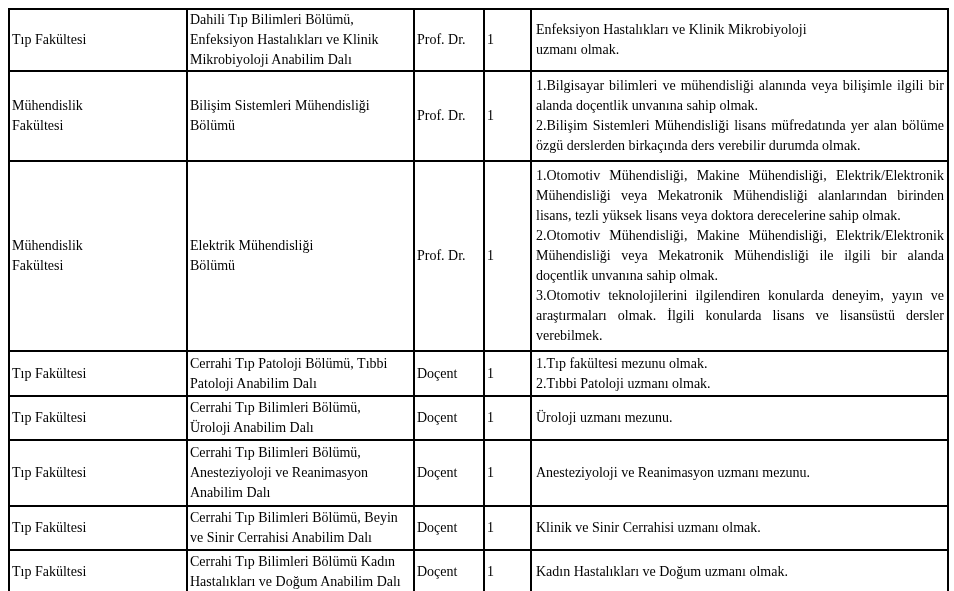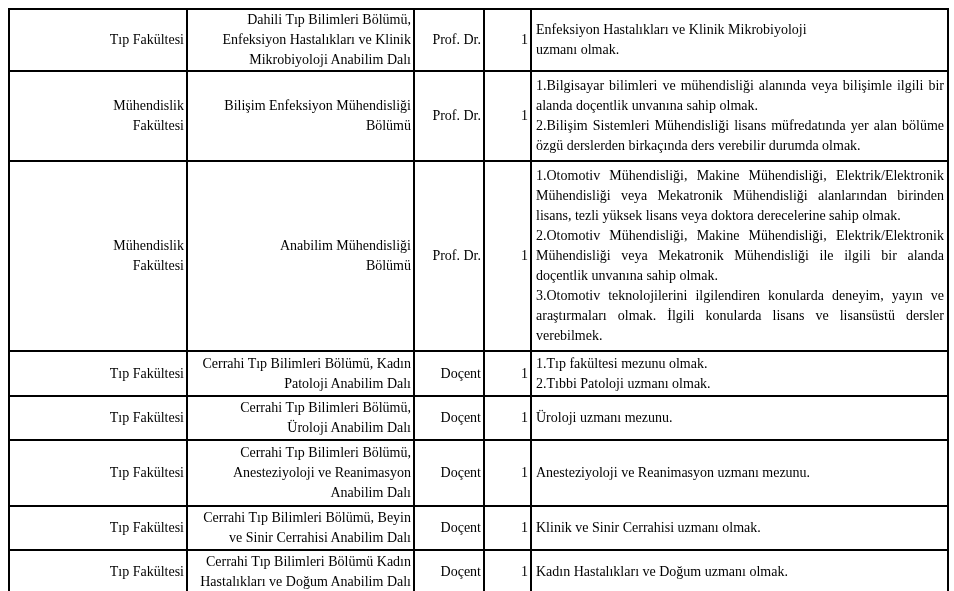--- a/index.html
+++ b/index.html
@@ -29,21 +29,21 @@
   col.c-requirements { width: 417px; }
   td {
     border: 2px solid #000000;
     vertical-align: middle;
     font-size: 14px;
     line-height: 20px;
     overflow: hidden;
     padding: 0 2px;
   }
   td.center {
-    text-align: right;
+    text-align: left;
     white-space: pre-line;
   }
   td.req {
     text-align: justify;
     white-space: pre-line;
     padding: 1px 3px 1px 4px;
   }
   tr.r0 { height: 61px; }
   tr.r1 { height: 90px; }
   tr.r2 { height: 190px; }
@@ -72,41 +72,41 @@
 Enfeksiyon Hastalıkları ve Klinik
 Mikrobiyoloji Anabilim Dalı</td>
         <td class="center">Prof. Dr.</td>
         <td class="center">1</td>
         <td class="req">Enfeksiyon Hastalıkları ve Klinik Mikrobiyoloji
 uzmanı olmak.</td>
       </tr>
       <tr class="r1">
         <td class="center">Mühendislik
 Fakültesi</td>
-        <td class="center">Bilişim Enfeksiyon Mühendisliği
+        <td class="center">Bilişim Sistemleri Mühendisliği
 Bölümü</td>
         <td class="center">Prof. Dr.</td>
         <td class="center">1</td>
         <td class="req">1.Bilgisayar bilimleri ve mühendisliği alanında veya bilişimle ilgili bir alanda doçentlik unvanına sahip olmak.
 2.Bilişim Sistemleri Mühendisliği lisans müfredatında yer alan bölüme özgü derslerden birkaçında ders verebilir durumda olmak.</td>
       </tr>
       <tr class="r2">
         <td class="center">Mühendislik
 Fakültesi</td>
-        <td class="center">Anabilim Mühendisliği
+        <td class="center">Elektrik Mühendisliği
 Bölümü</td>
         <td class="center">Prof. Dr.</td>
         <td class="center">1</td>
         <td class="req">1.Otomotiv Mühendisliği, Makine Mühendisliği, Elektrik/Elektronik Mühendisliği veya Mekatronik Mühendisliği alanlarından birinden lisans, tezli yüksek lisans veya doktora derecelerine sahip olmak.
 2.Otomotiv Mühendisliği, Makine Mühendisliği, Elektrik/Elektronik Mühendisliği veya Mekatronik Mühendisliği ile ilgili bir alanda doçentlik unvanına sahip olmak.
 3.Otomotiv teknolojilerini ilgilendiren konularda deneyim, yayın ve araştırmaları olmak. İlgili konularda lisans ve lisansüstü dersler verebilmek.</td>
       </tr>
       <tr class="r3">
         <td class="center">Tıp Fakültesi</td>
-        <td class="center">Cerrahi Tıp Bilimleri Bölümü, Kadın
+        <td class="center">Cerrahi Tıp Patoloji Bölümü, Tıbbi
 Patoloji Anabilim Dalı</td>
         <td class="center">Doçent</td>
         <td class="center">1</td>
         <td class="req">1.Tıp fakültesi mezunu olmak.
 2.Tıbbi Patoloji uzmanı olmak.</td>
       </tr>
       <tr class="r4">
         <td class="center">Tıp Fakültesi</td>
         <td class="center">Cerrahi Tıp Bilimleri Bölümü,
 Üroloji Anabilim Dalı</td>

